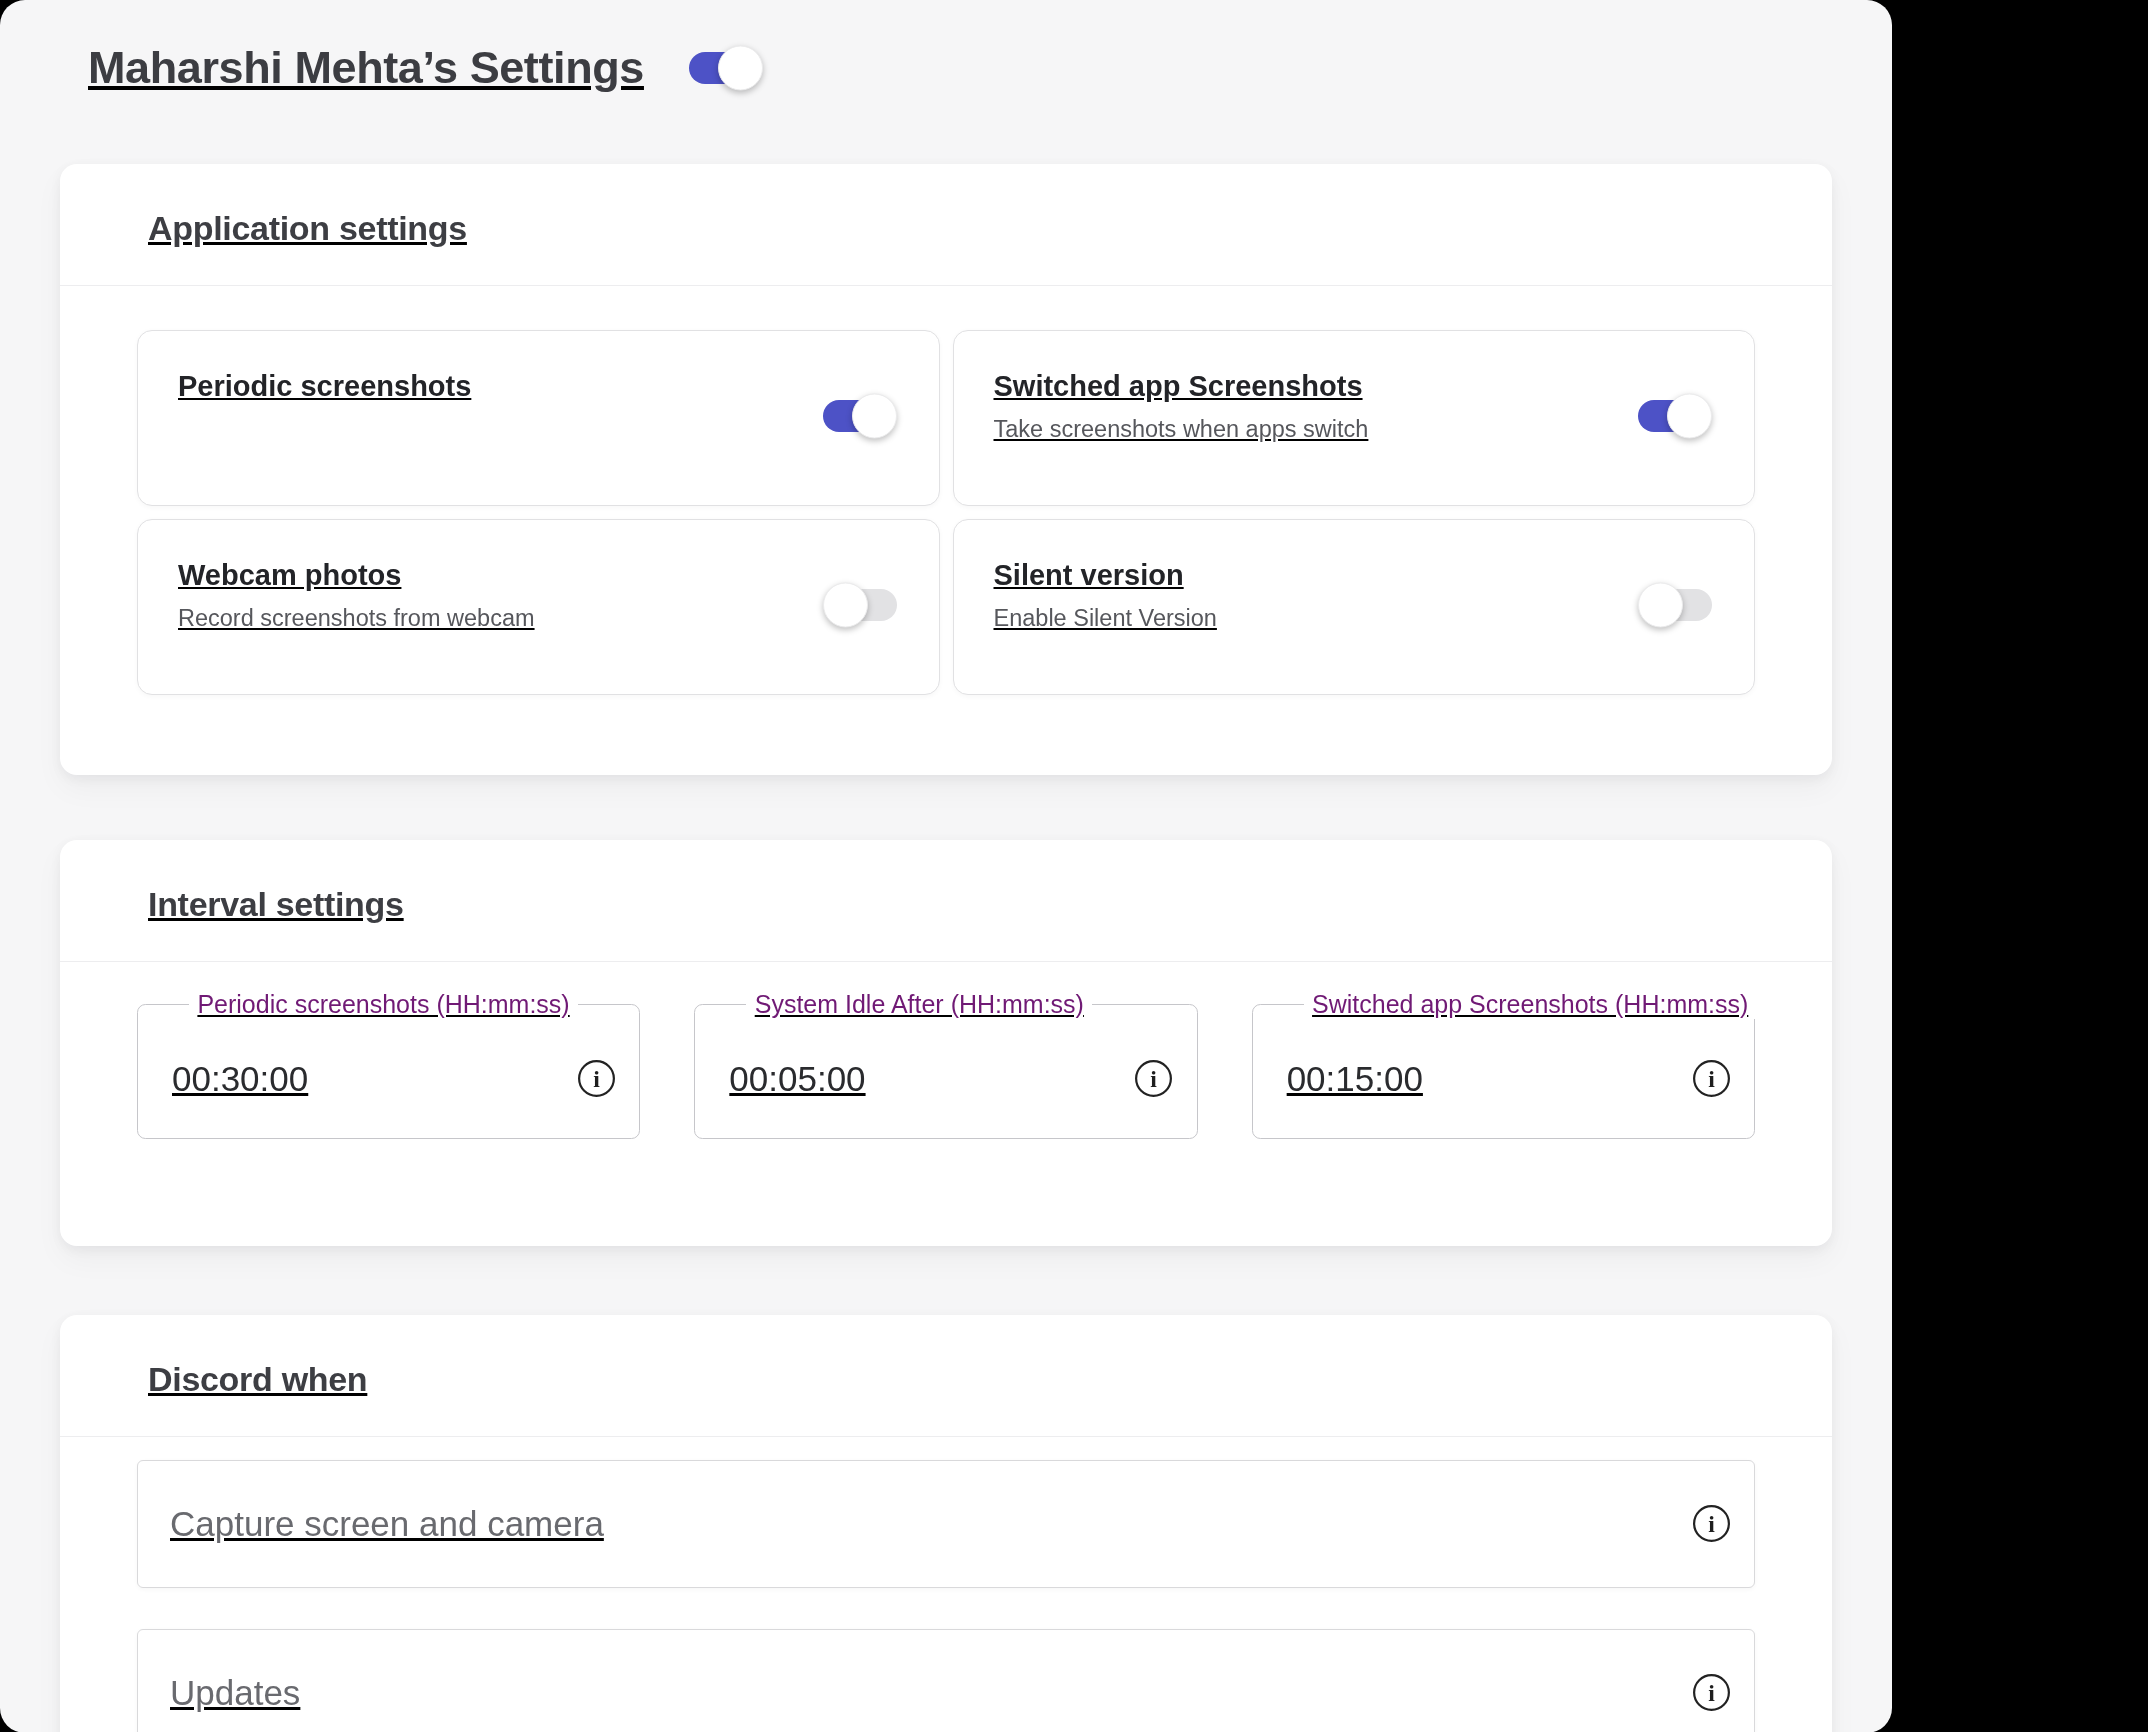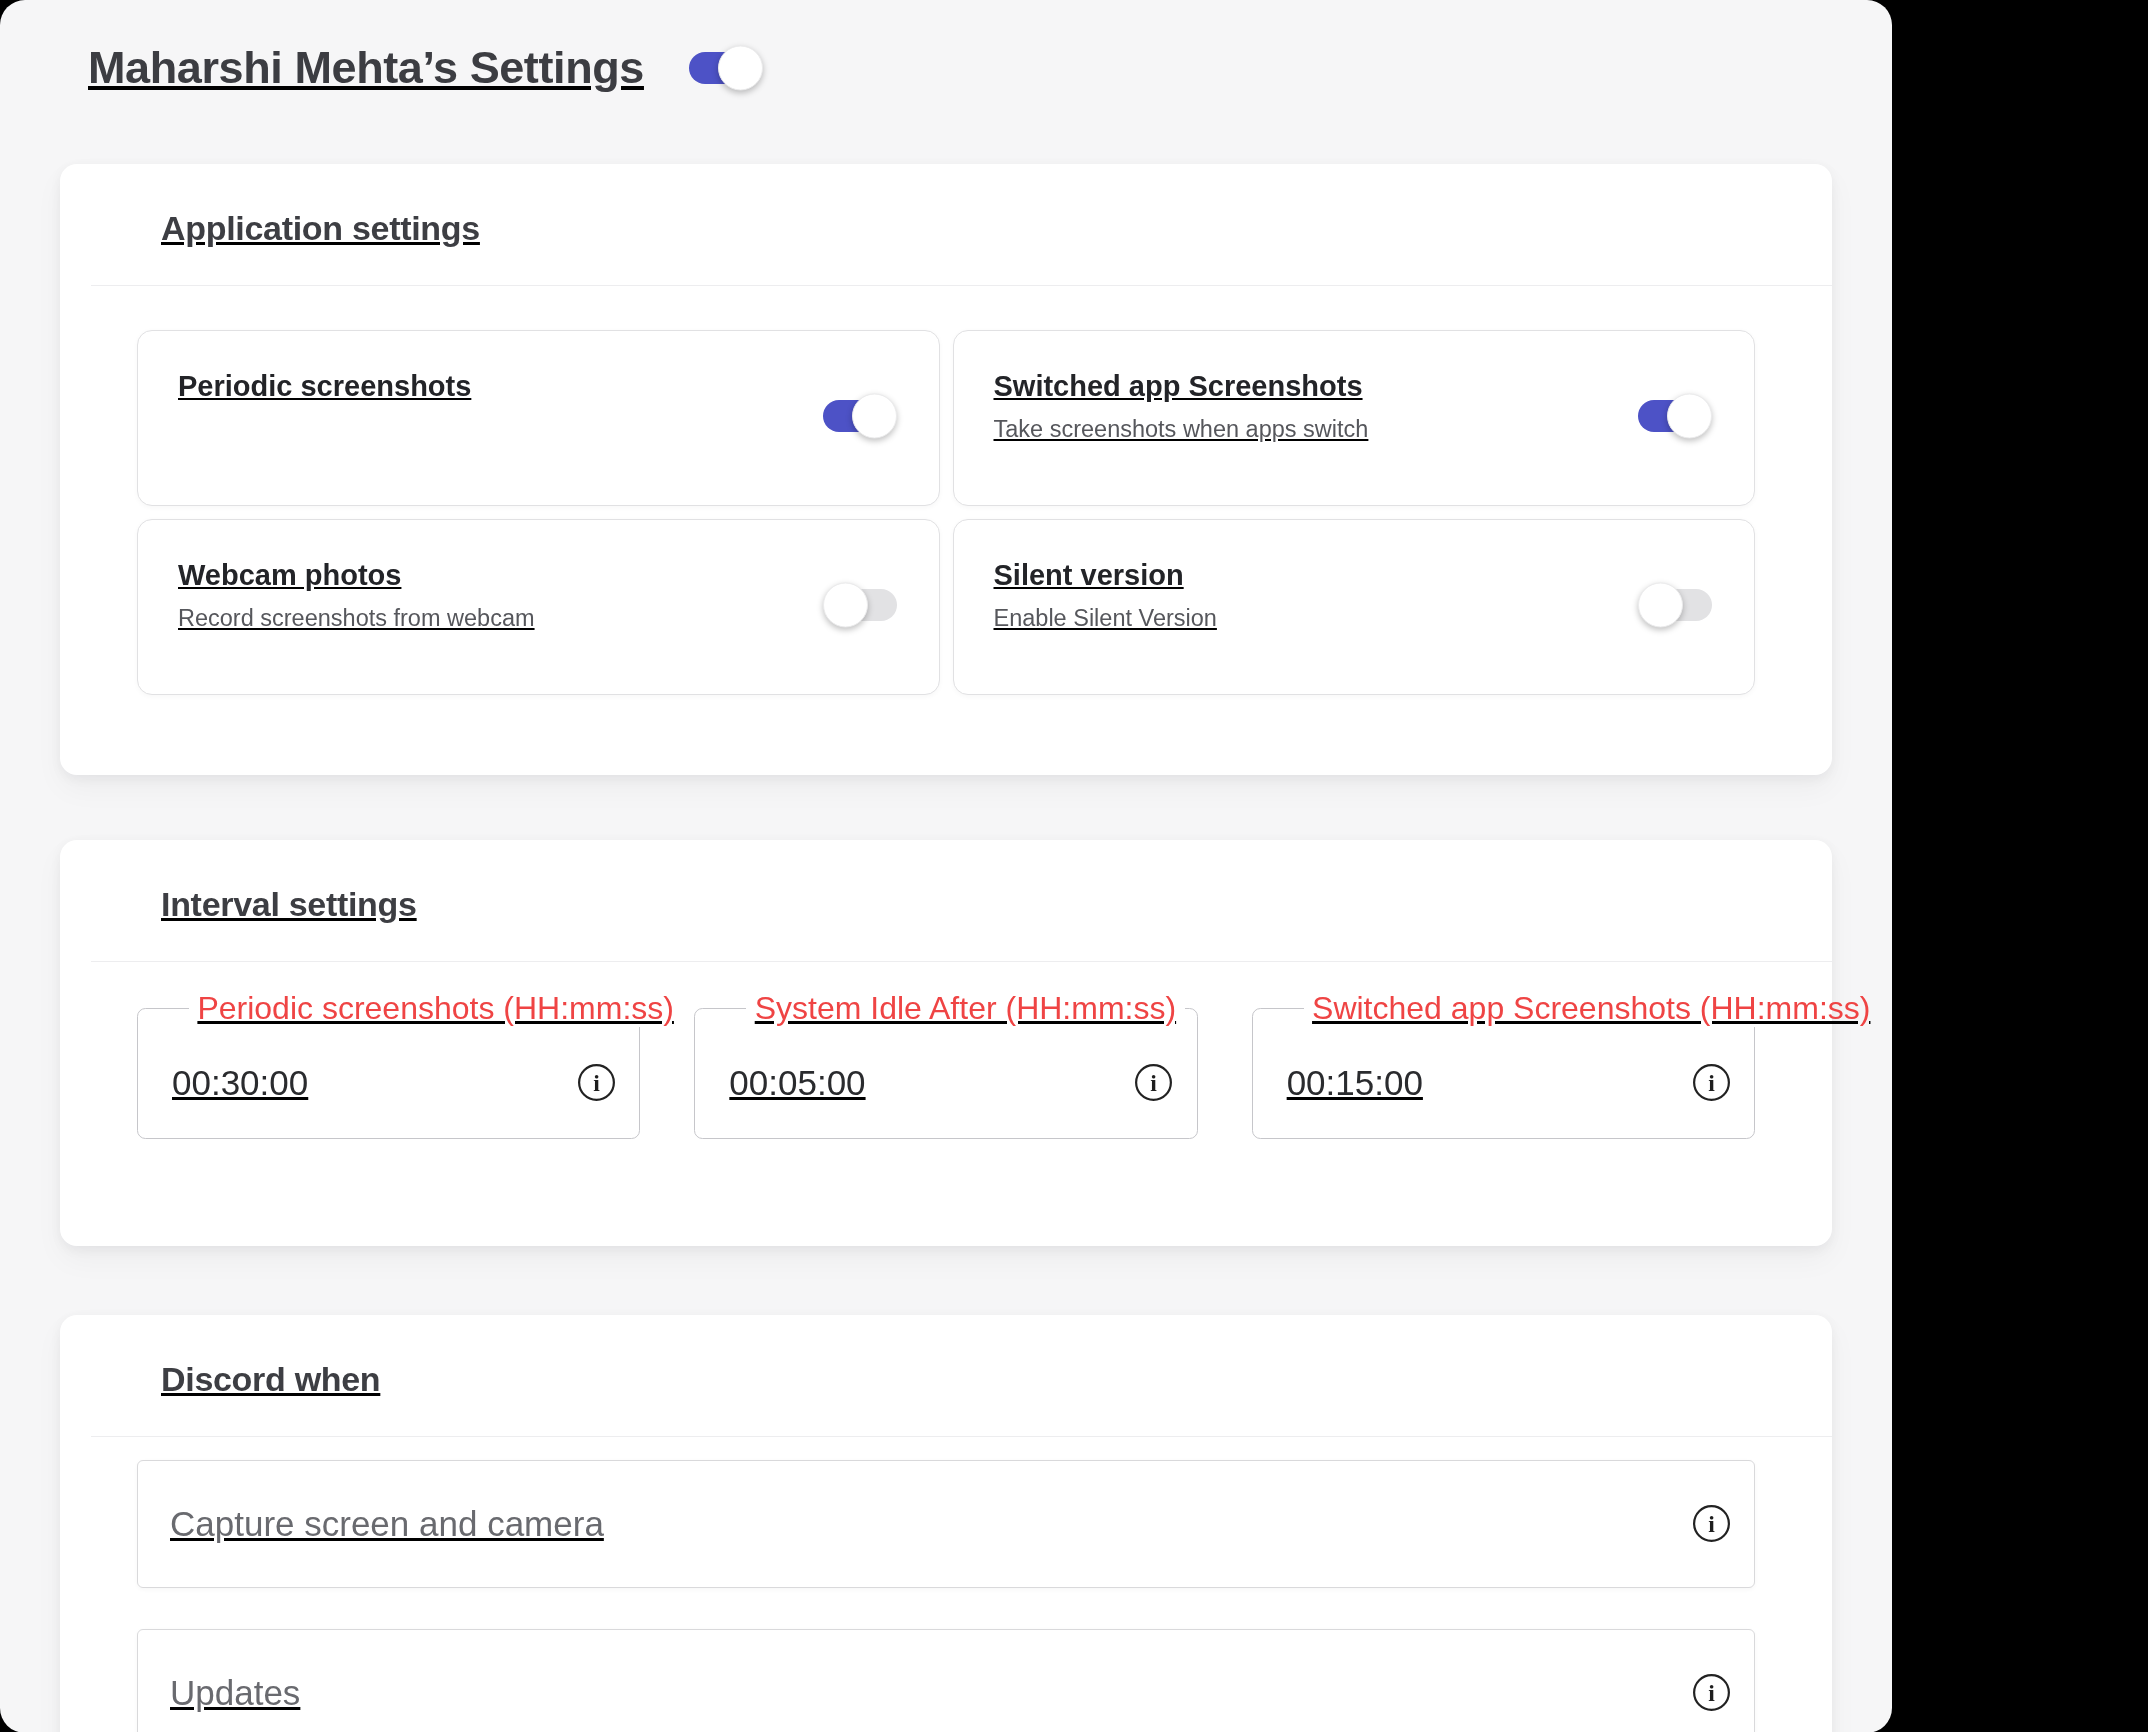--- a/index.html
+++ b/index.html
@@ -9,21 +9,21 @@
   
   .page-header{display:flex;align-items:center;gap:45px;padding:42px 60px 0 88px;}
   .page-title{margin:0;font-size:45px;font-weight:700;color:#3c3d42;letter-spacing:-0.4px;}
 
   
   .card{margin:0 60px;background:#ffffff;border-radius:17px;
         box-shadow:0 3.4px 11.7px rgba(20,20,30,.05),0 13.4px 30px rgba(20,20,30,.04);}
   .card--app{margin-top:70px;}
   .card--interval{margin-top:65px;}
   .card--discord{margin-top:69px;}
-  .card-header{padding:45px 70px 37px;border-bottom:1.7px solid #ededef;margin-left:31px;}
+  .card-header{padding:45px 88px 37px;border-bottom:1.7px solid #ededef;}
   .card-title{margin:0;font-size:34px;font-weight:600;color:#3d3e43;letter-spacing:-0.3px;}
 
   
   .tiles-grid{display:grid;grid-template-columns:1fr 1fr;column-gap:50px;row-gap:38px;padding:44px 77px 80px;gap:13px;}
   .tile{position:relative;height:176px;box-sizing:border-box;background:#fff;
         border:1.7px solid #e1e1e3;border-radius:15px;padding:39px 151px 0 40px;
         box-shadow:0 1.7px 5px rgba(20,20,25,.03);}
   .tile-title{font-size:29px;font-weight:600;color:#232428;}
   .tile-desc{margin-top:12.6px;font-size:23.5px;color:#56575c;}
   .tile .switch{position:absolute;right:42px;top:62px;}
@@ -39,21 +39,21 @@
                 box-sizing:border-box;border:0.8px solid #ebebec;
                 box-shadow:0 2.5px 6.7px rgba(0,0,0,.25);}
   .switch.on  .knob{right:0;}
   .switch.off .knob{left:0;}
 
   
   .intervals-grid{display:grid;grid-template-columns:1fr 1fr 1fr;column-gap:54px;padding:28px 77px 107px;}
   .field{display:flex;align-items:center;height:149px;box-sizing:border-box;margin:0;
          background:#fff;border:1.7px solid #c6c6ca;border-radius:8.4px;
          padding:0 23.5px 0 34px;min-width:0;}
-  .field legend{margin-left:17px;padding:0 8.4px;font-size:32px;font-weight:400;color:#ef4444;white-space:nowrap;}
+  .field legend{margin-left:17px;padding:0 8.4px;font-size:25px;font-weight:400;color:#701a75;white-space:nowrap;}
   .field-value{font-size:35px;color:#2a2b2e;}
 
   
   .hooks-col{display:flex;flex-direction:column;gap:41px;padding:22.7px 77px 59px;}
   .hook-field{display:flex;align-items:center;height:128px;box-sizing:border-box;
               background:#fff;border:1.7px solid #d9d9db;border-radius:6px;
               padding:0 23.5px 0 32px;box-shadow:0 1.7px 4.2px rgba(20,20,25,.03);}
   .hook-label{font-size:35px;color:#696a6f;}
 
   

